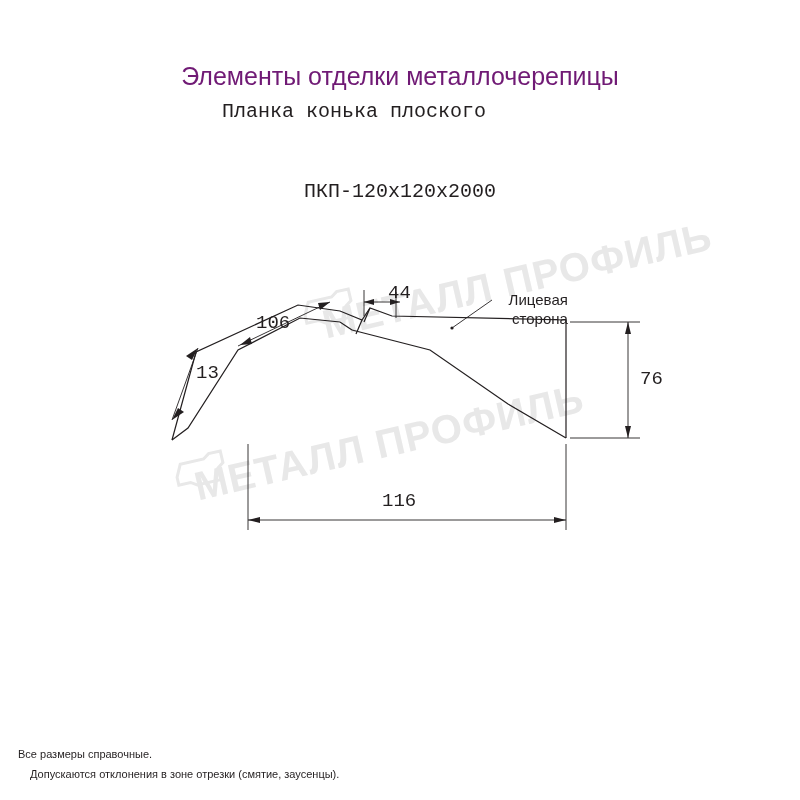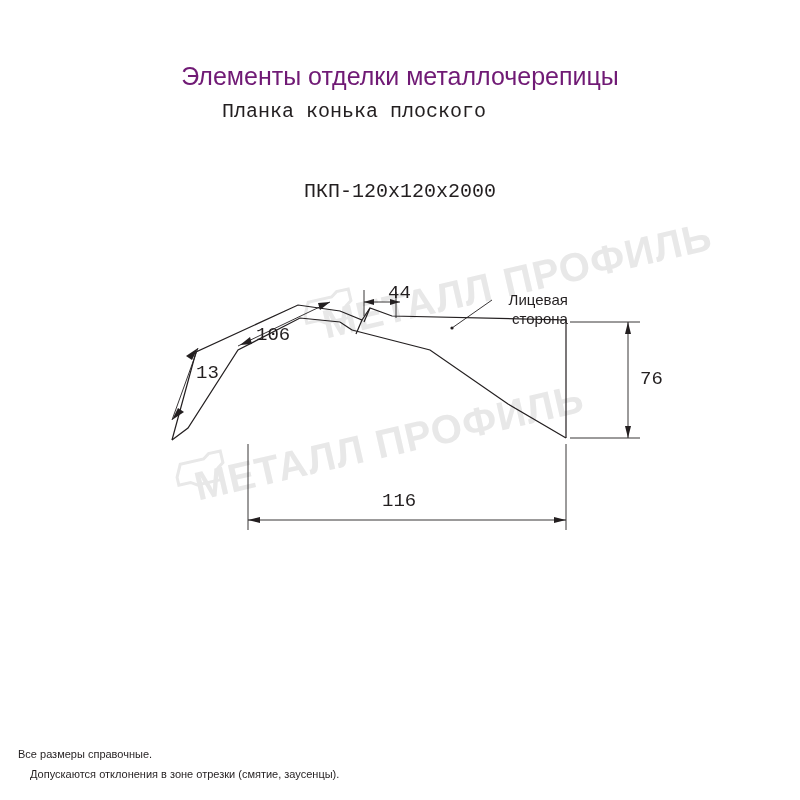--- a/index.html
+++ b/index.html
@@ -161,21 +161,21 @@
       <path d="M198 348 L192 360 L186 356 Z" fill="#231f20" stroke="none"></path>
     </g>
 
     <g stroke="#231f20" stroke-width="0.9" fill="none">
       <line x1="452" y1="328" x2="492" y2="300"></line>
       <circle cx="452" cy="328" r="1.6" fill="#231f20" stroke="none"></circle>
     </g>
   </svg>
 
   <div class="dimlabel" style="left:196px; top:340px;margin-top:22px;">13</div>
-  <div class="dimlabel" style="left:256px; top:324px;">106</div>
+  <div class="dimlabel" style="left:256px; top:312px;">106</div>
   <div class="dimlabel" style="left:388px; top:282px;">44</div>
   <div class="dimlabel" style="left:608px; top:368px;margin-left:32px;">76</div>
   <div class="dimlabel" style="left:382px; top:490px;">116</div>
 
   <div class="facelabel" style="left:492px; top:290px;">
     <span>Лицевая</span><br>
     <span style="margin-left:20px; display:inline-block;">сторона</span>
   </div>
 
   <div class="footnote fn1">Все размеры справочные.</div>

